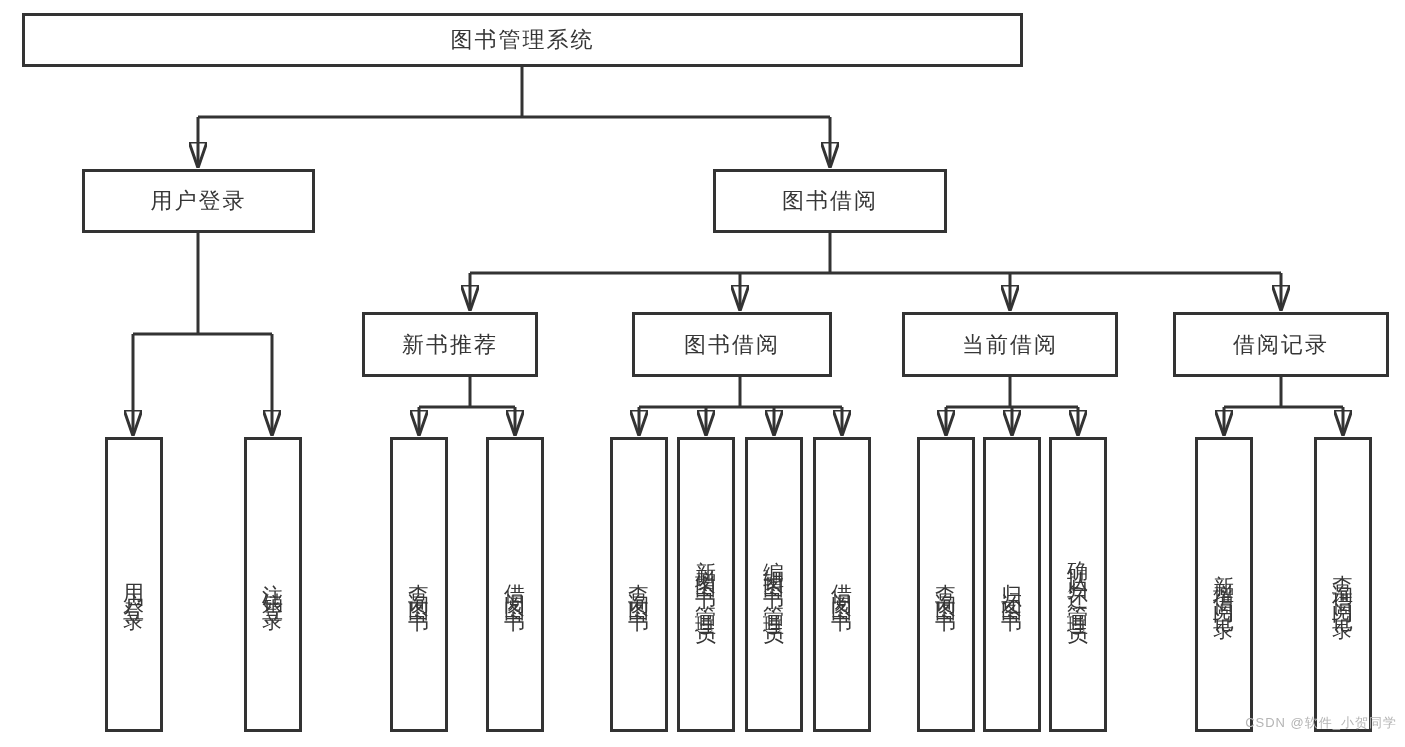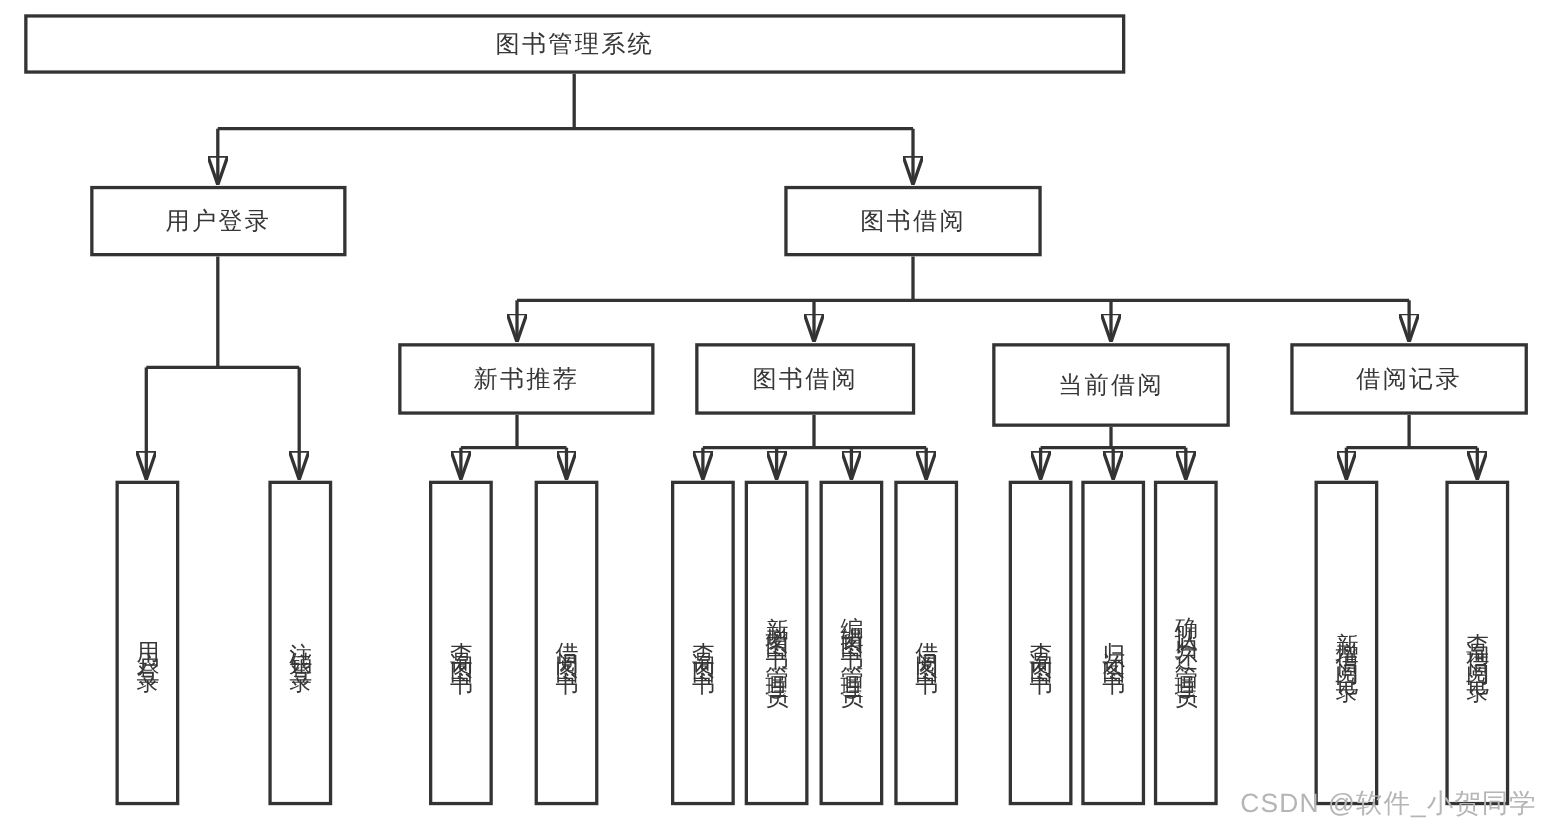--- a/index.html
+++ b/index.html
@@ -40,21 +40,21 @@
     text-orientation: mixed;
     font-size: 21px;
     letter-spacing: 9px;
     line-height: 1;
     color: #363636;
   }
   .watermark {
     position: absolute;
     top: 714px;
     right: 8px;
-    font-size: 24px;
+    font-size: 13px;
     letter-spacing: 1px;
     color: #b5b5b5;
     z-index: 5;
   }
 </style>
 </head>
 <body>
 
 <div class="stage">
 
@@ -124,27 +124,27 @@
     <span>图书管理系统</span>
   </div>
 
   <div class="box" style="left:82px; top:169px; width:233px; height:64px;">
     <span>用户登录</span>
   </div>
   <div class="box" style="left:713px; top:169px; width:234px; height:64px;">
     <span>图书借阅</span>
   </div>
 
-  <div class="box" style="left:362px; top:312px; width:233px; height:65px;">
+  <div class="box" style="left:362px; top:312px; width:176px; height:65px;">
     <span>新书推荐</span>
   </div>
   <div class="box" style="left:632px; top:312px; width:200px; height:65px;">
     <span>图书借阅</span>
   </div>
-  <div class="box" style="left:902px; top:312px; width:216px; height:76px;">
+  <div class="box" style="left:902px; top:312px; width:216px; height:65px;">
     <span>当前借阅</span>
   </div>
   <div class="box" style="left:1173px; top:312px; width:216px; height:65px;">
     <span>借阅记录</span>
   </div>
 
   <div class="box leaf" style="left:105px;">
     <span class="vtext">用户登录</span>
   </div>
   <div class="box leaf" style="left:244px;">

